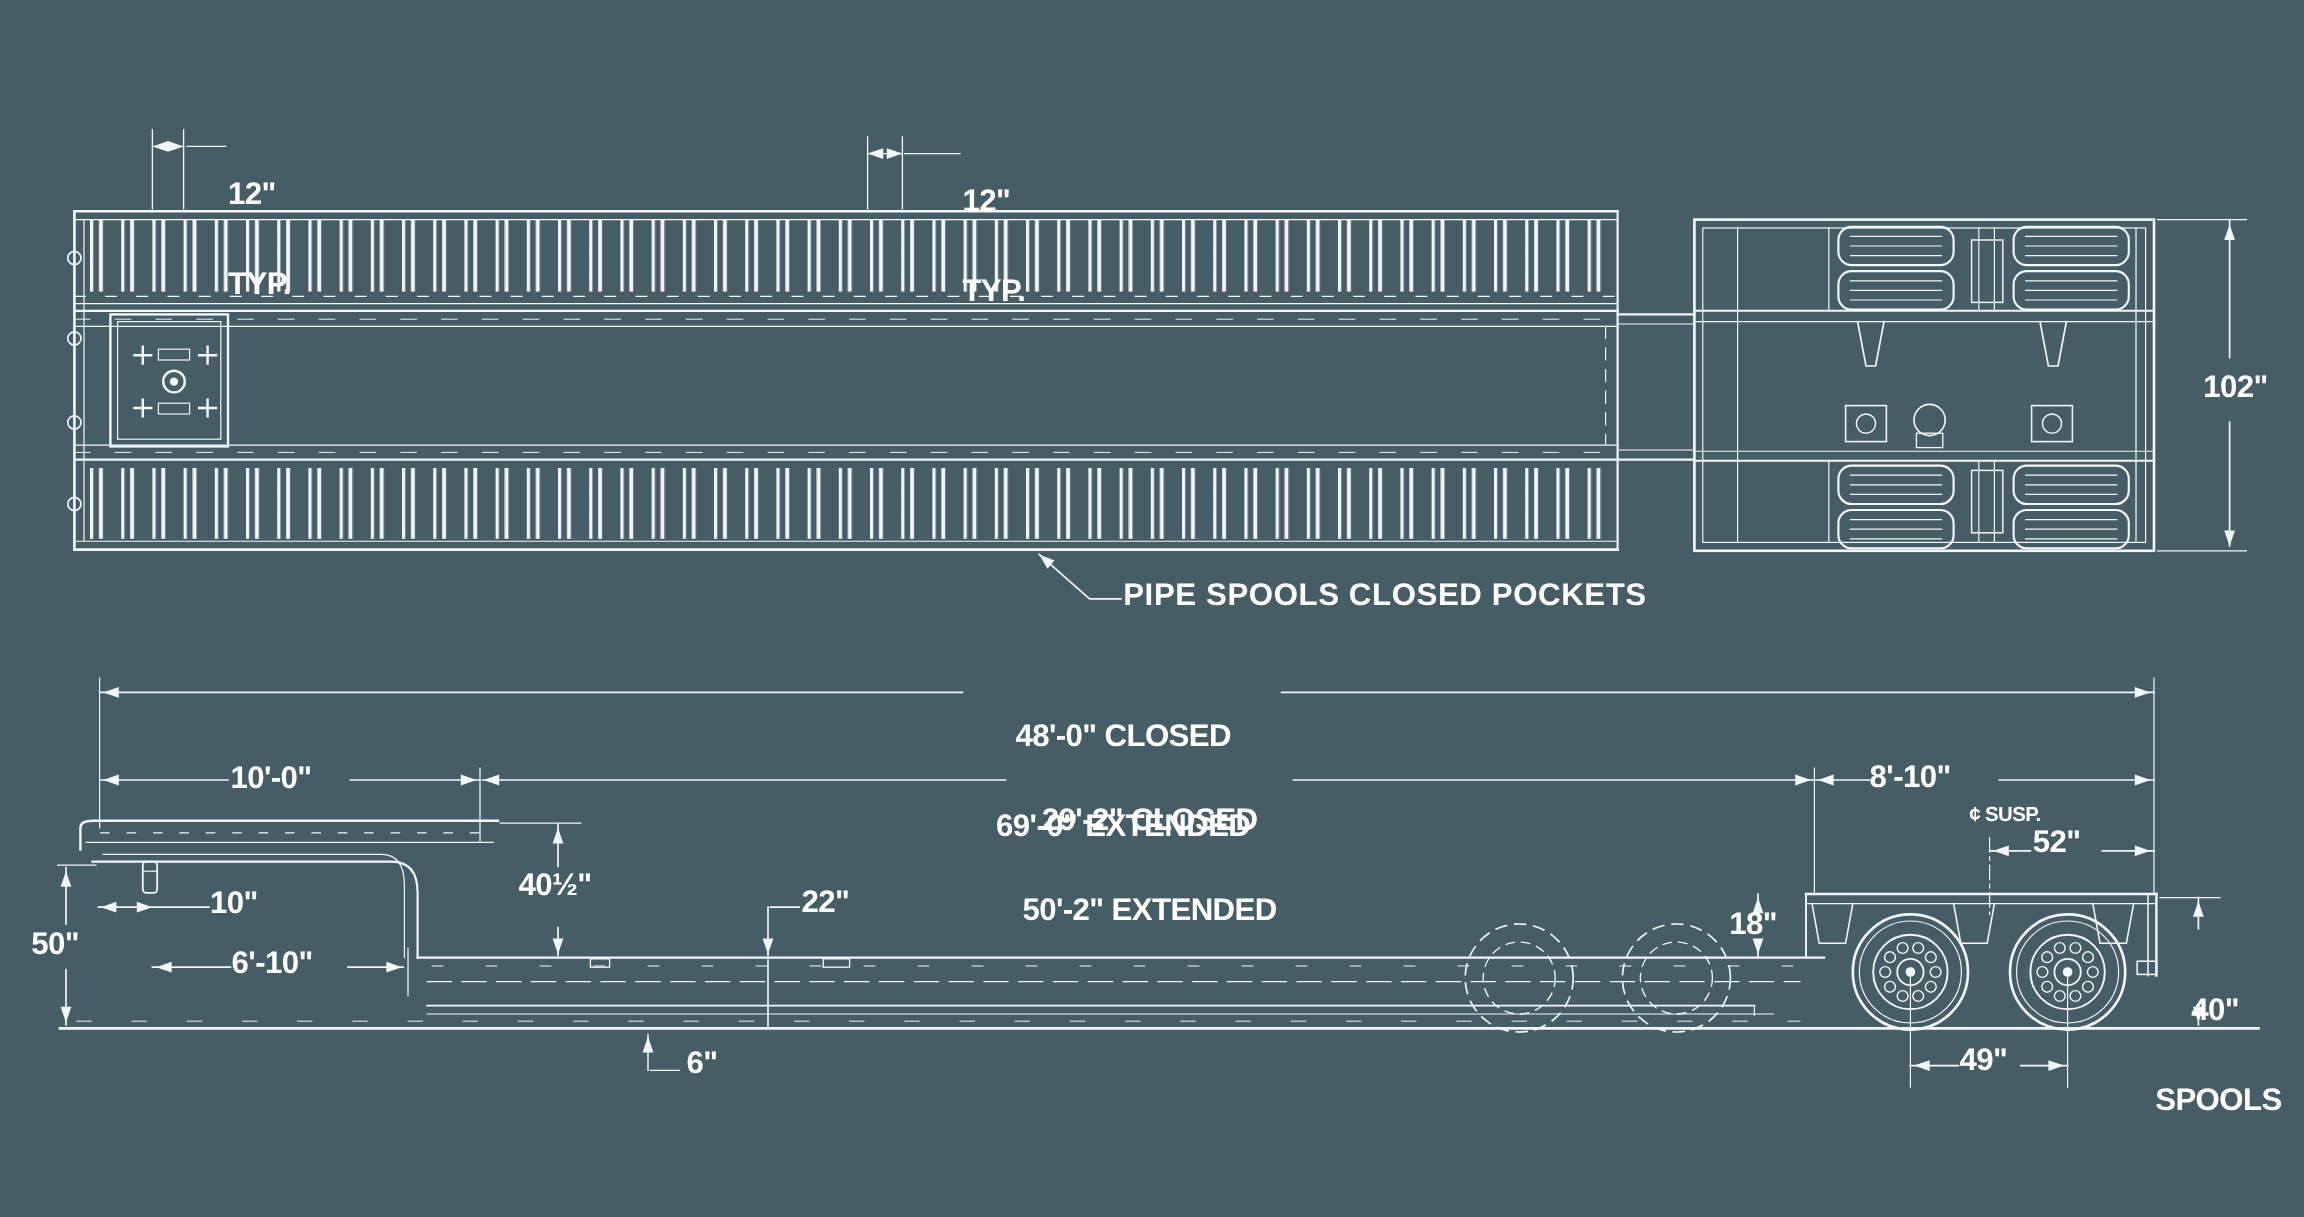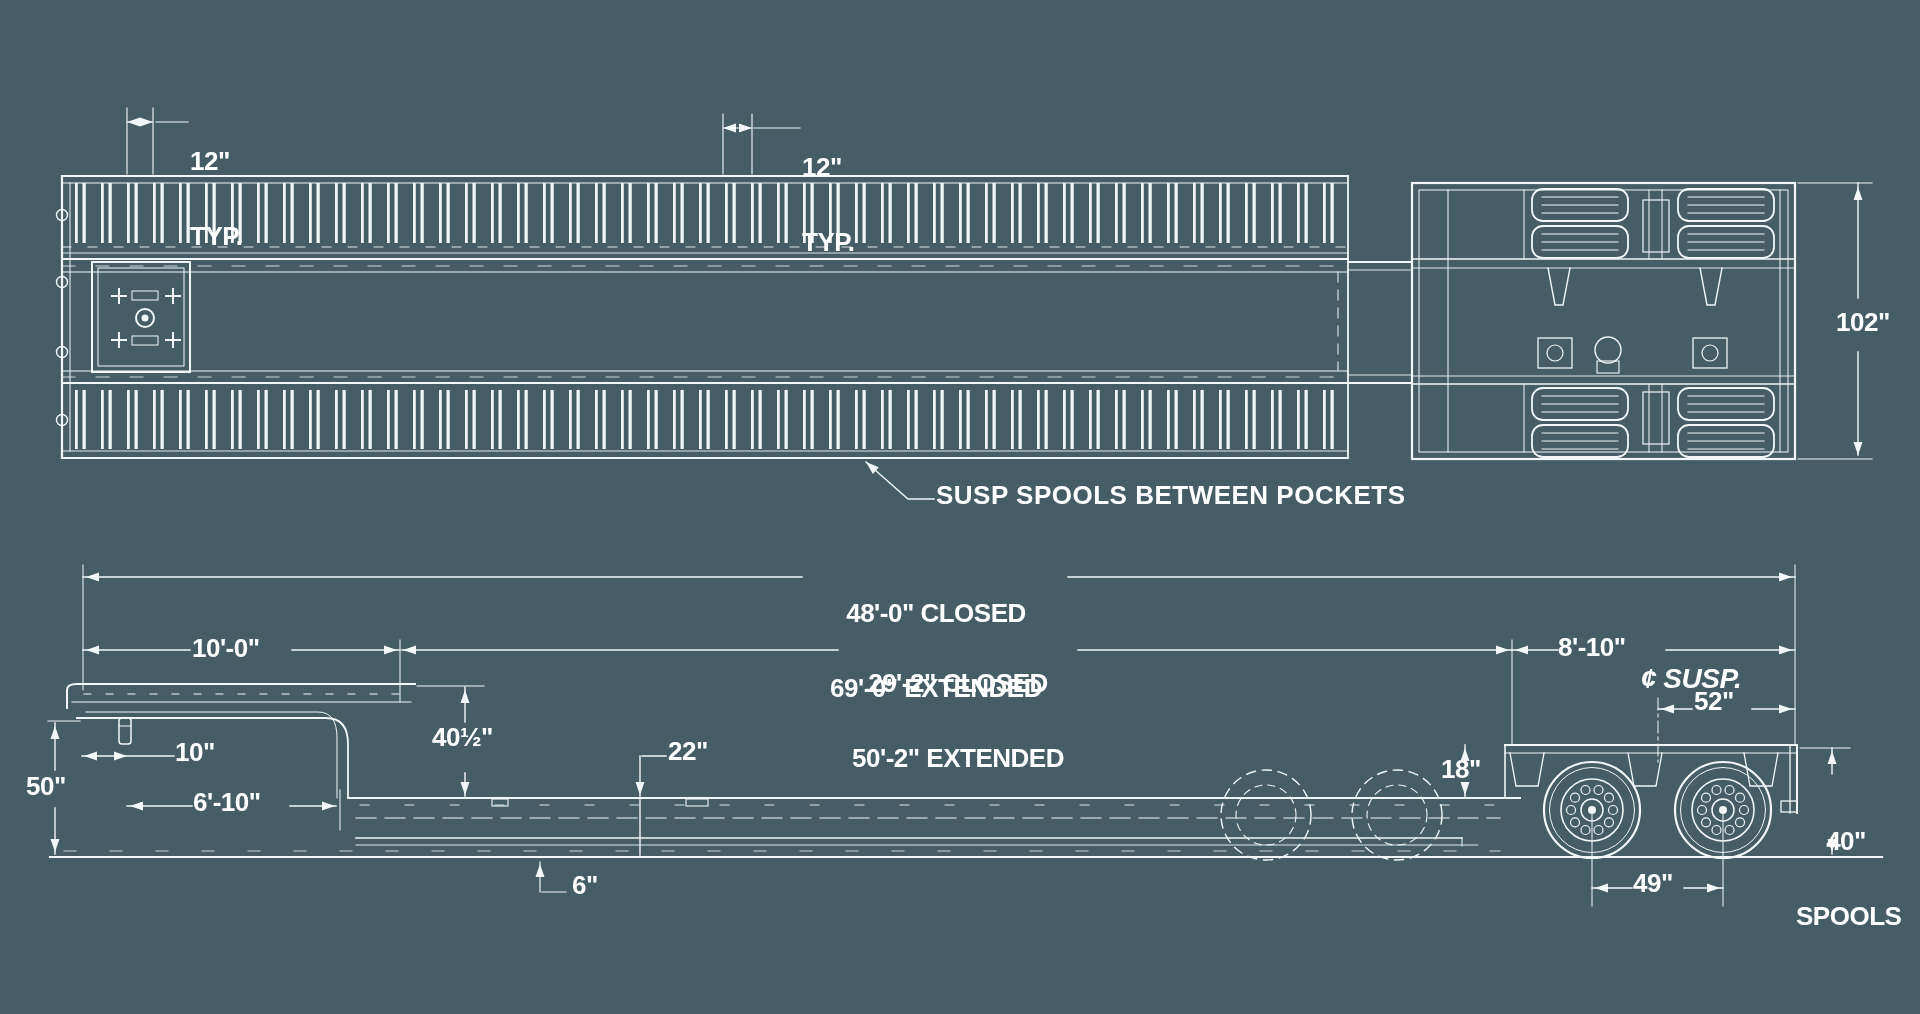--- a/index.html
+++ b/index.html
@@ -2,21 +2,21 @@
 <html><head>
 <meta charset="utf-8">
 <style>
   html,body{margin:0;padding:0;background:#475d66;}
   #stage{position:relative;width:1920px;height:1014px;background:#475d66;overflow:hidden;
          font-family:"Liberation Sans","DejaVu Sans",sans-serif;}
   #linework{position:absolute;left:0;top:0;}
   .lbl{position:absolute;color:#ffffff;font-weight:bold;font-size:26px;line-height:25px;
        letter-spacing:-0.5px;white-space:pre;}
   .lbl.c{text-align:center;}
-  .lbl.sm{font-size:28px;font-style:italic;}
+  .lbl.sm{font-size:17px;}
 </style>
 </head>
 <body>
 
 <div id="stage">
 
 <svg id="linework" width="1920" height="1014" viewBox="0 0 1920 1014" stroke="#f2f6f6" fill="none" stroke-linecap="square">
 
   <defs>
     <path id="arr" d="M0,0 L-13,-4.5 L-13,4.5 Z" fill="#f2f6f6" stroke="none"></path>
@@ -262,21 +262,21 @@
     <div>TYP.</div>
   </div>
 
   <div class="lbl" style="left:802px;top:105px">
     <div>12"</div>
     <div>TYP.</div>
   </div>
 
   <div class="lbl" style="left:1836px;top:310px">102"</div>
 
-  <div class="lbl" style="left:936px;top:483px;letter-spacing:0.5px">SUSP SPOOLS BETWEEN POCKETS</div>
+  <div class="lbl" style="left:936px;top:483px;letter-spacing:0.5px">PIPE SPOOLS CLOSED POCKETS</div>
 
   <div class="lbl c" style="left:776px;top:551px;width:320px">
     <div>48'-0" CLOSED</div>
     <div>69'-0" EXTENDED</div>
   </div>
 
   <div class="lbl" style="left:192px;top:636px">10'-0"</div>
 
   <div class="lbl c" style="left:798px;top:621px;width:320px">
     <div>29'-2" CLOSED</div>

